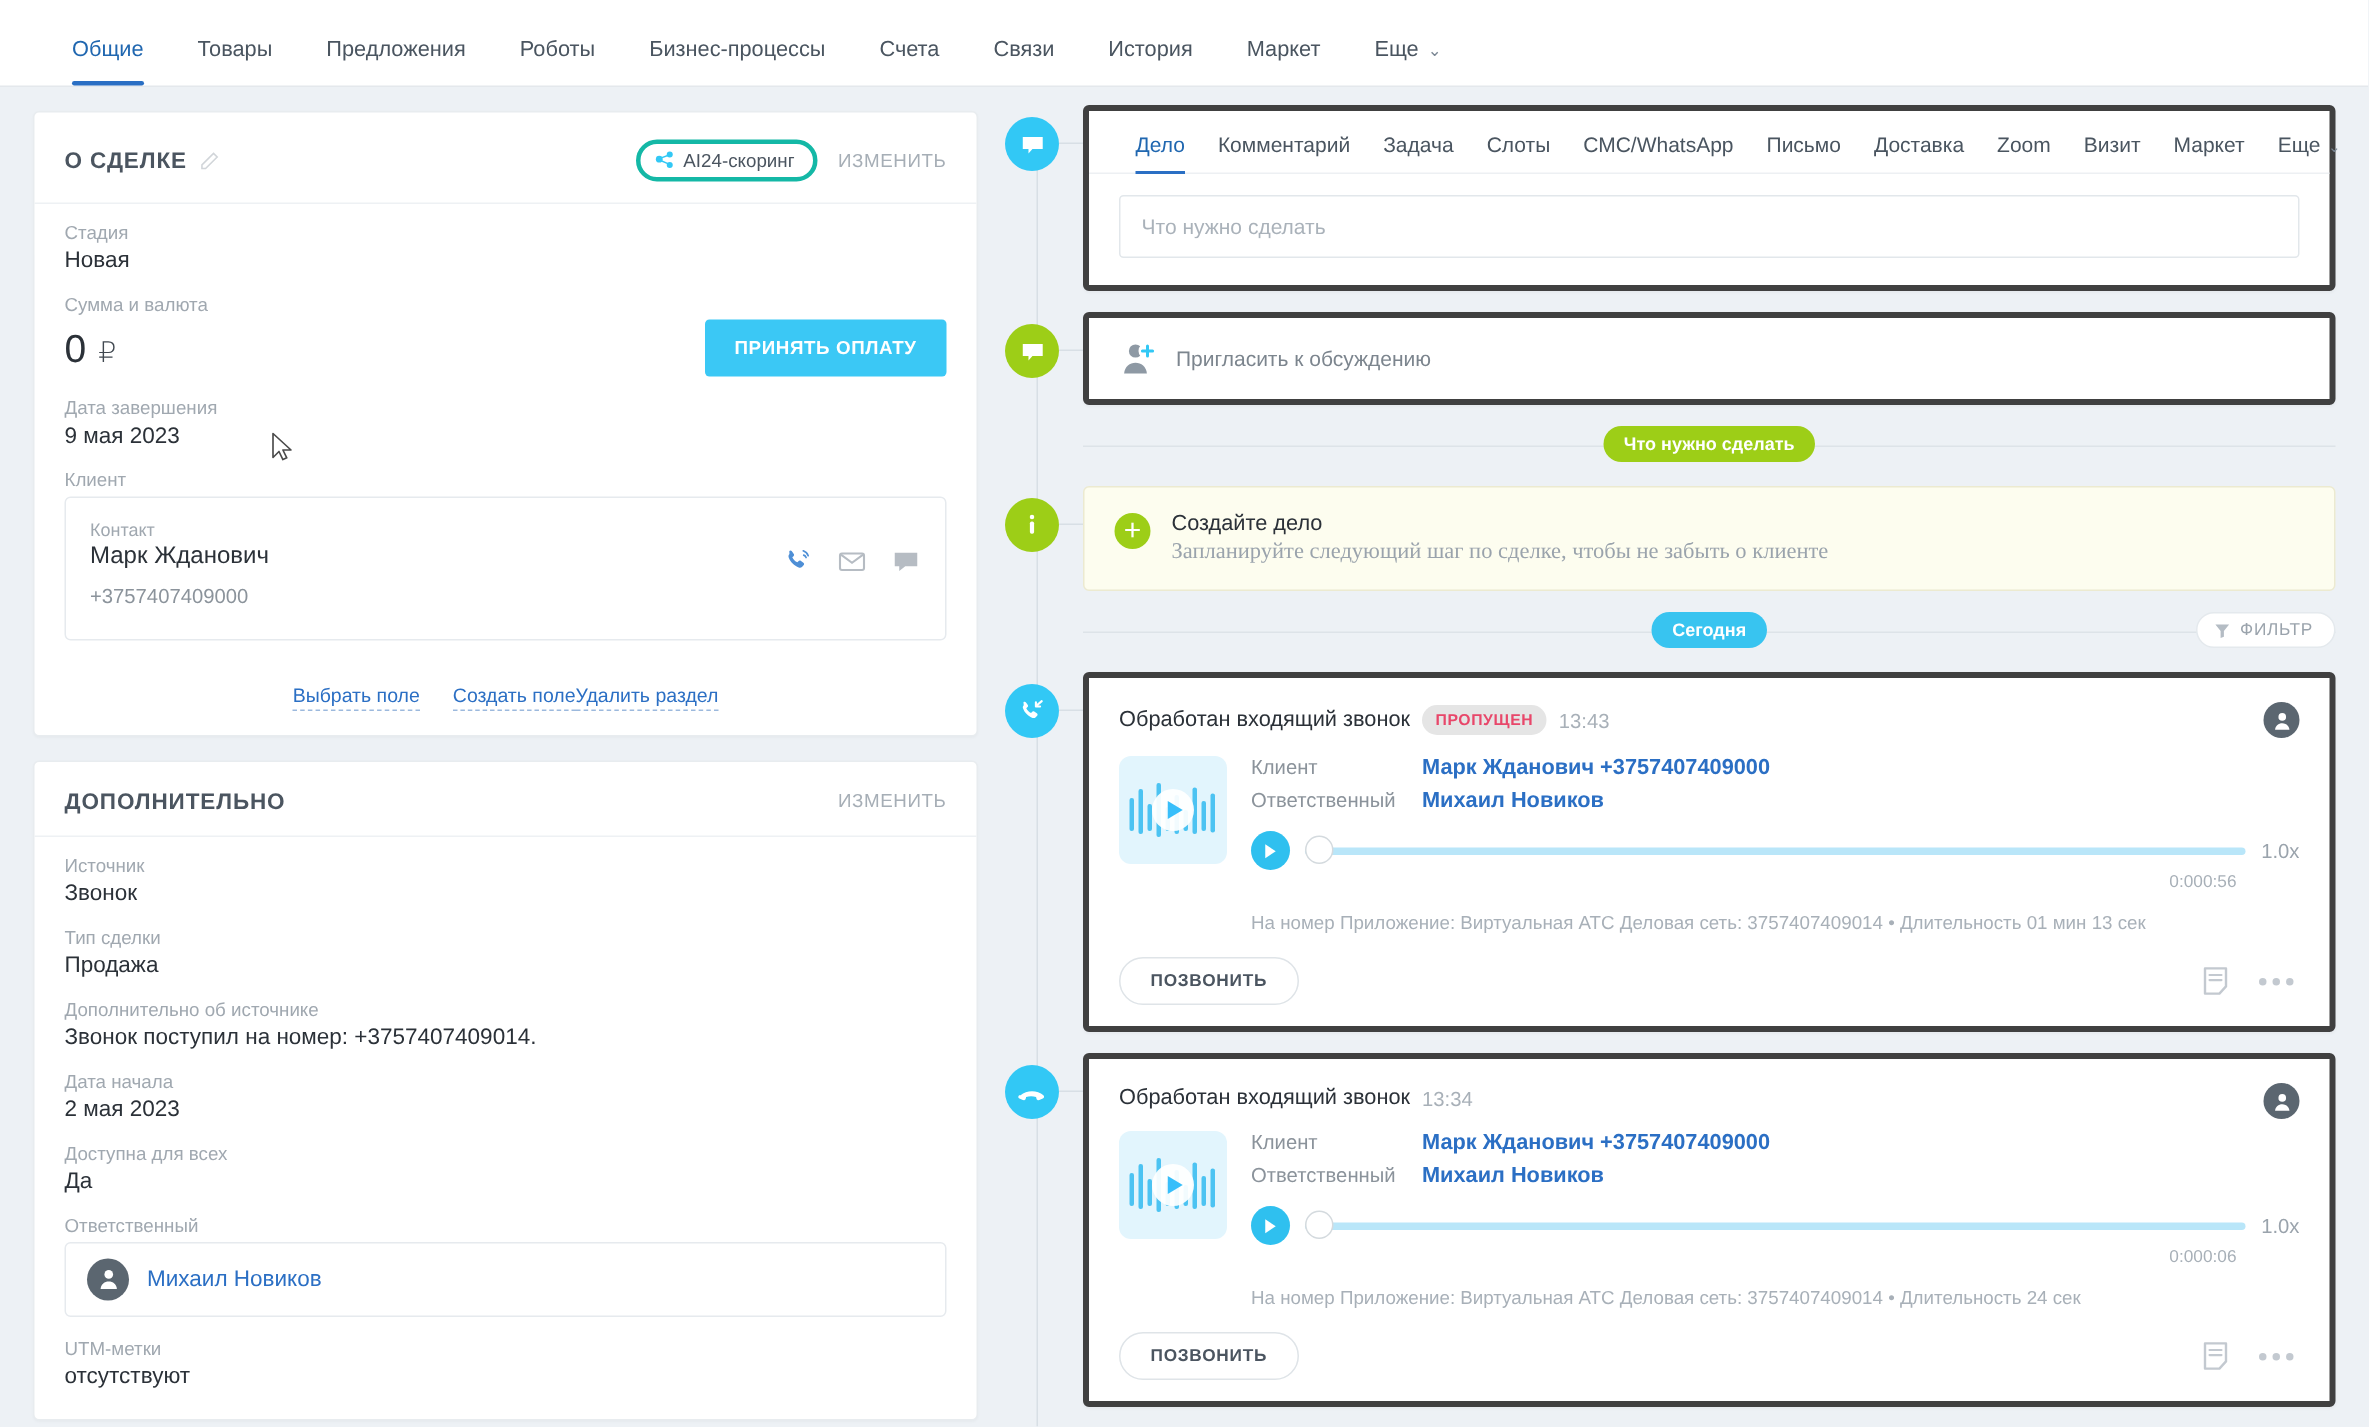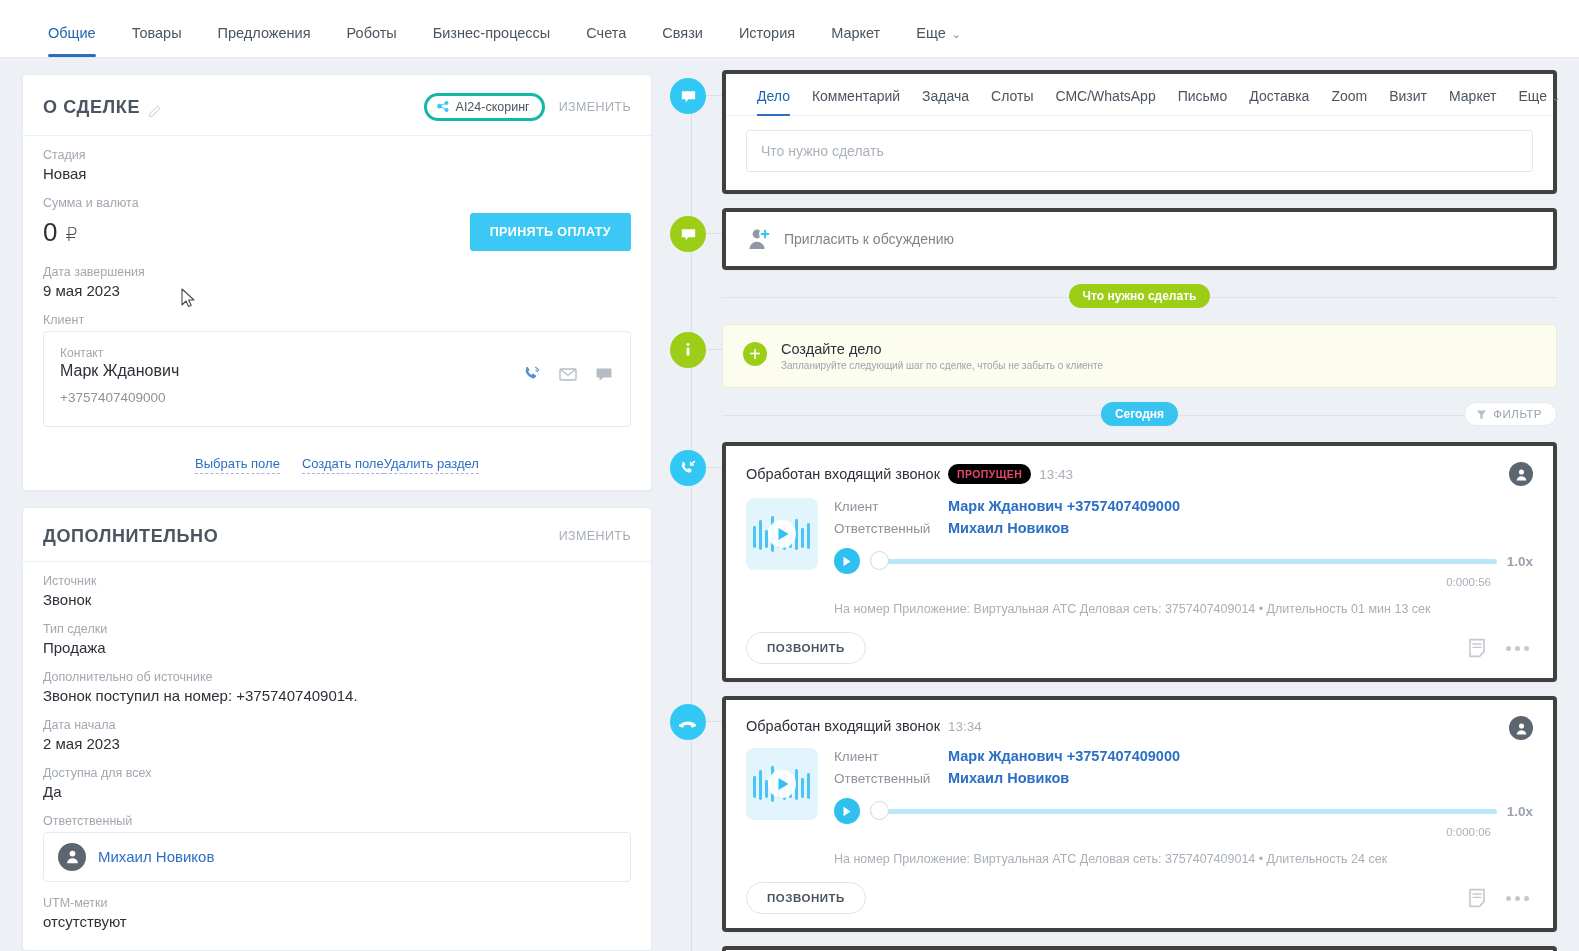--- a/index.html
+++ b/index.html
@@ -42,23 +42,23 @@
     background: #fff; border: 1px solid #e8ecef;
     border-radius: 4px; box-shadow: 0 1px 2px rgba(0,0,0,.03);
     margin-bottom: 16px;
   }
   .card-head {
     display: flex; align-items: center; justify-content: space-between;
     padding: 18px 20px 14px 20px;
     border-bottom: 1px solid #eef1f4;
   }
   .card-title {
-    font-size: 18px; letter-spacing: .6px; color: #4b5560;
+    font-size: 15px; letter-spacing: .6px; color: #4b5560;
     font-weight: 700; text-transform: uppercase;
-    display: flex; align-items: flex-end; gap: 8px;
+    display: flex; align-items: center; gap: 8px;
   }
   .pencil-icon { display:inline-block; width: 13px; height: 13px; opacity:.45; }
   .head-right { display: flex; align-items: center; gap: 14px; }
   .ai-badge {
     display: flex; align-items: center; gap: 6px;
     border: 3px solid #14b8a6; border-radius: 14px;
     padding: 4px 12px 4px 9px; font-size: 12.5px; color: #4b5560;
     cursor: pointer; background:#fff;
   }
   .ai-dot-icon { width: 14px; height: 14px; }
@@ -188,28 +188,28 @@
     background: #fdfdef; border: 1px solid #ecead0; border-radius: 4px;
     padding: 16px 20px; display:flex; gap: 14px; align-items:flex-start;
   }
   .plus-circle {
     width: 24px; height: 24px; border-radius: 50%; background:#9dce17;
     color:#fff; display:flex; align-items:center; justify-content:center;
     font-size: 20px; line-height:1; flex:0 0 auto; margin-top:1px;
     font-weight: 300;
   }
   .notice-title { font-size: 14.5px; color: #2b3138; margin-bottom: 3px; }
-  .notice-sub { font-size: 10px; color: #9aa3ac; }
+  .notice-sub { font-size: 15px; color: #9aa3ac; font-family: Liberation Serif, serif; }
 
   
   .call-card { padding: 18px 20px 14px 20px; position:relative; }
   .call-head { display:flex; align-items:center; gap: 8px; }
   .call-title { font-size: 14.5px; color: #2b3138; }
   .badge-missed {
-    background:#000000; color:#e8476a; font-size:10.5px; font-weight:700;
+    background:#e5e5e5; color:#e8476a; font-size:10.5px; font-weight:700;
     padding: 4px 9px; border-radius: 10px; letter-spacing:.4px; text-transform: uppercase;
   }
   .call-time { font-size: 13.5px; color:#a8b0b8; }
   .call-avatar {
     position: absolute; right: 20px; top: 16px;
     width: 24px; height: 24px; border-radius: 50%; background:#5b6670;
     display:flex; align-items:center; justify-content:center;
   }
   .call-body { display:flex; gap: 16px; margin-top: 14px; }
   .wave-thumb {
@@ -229,21 +229,21 @@
     display:flex; align-items:center; justify-content:center; flex:0 0 auto;
     cursor: pointer;
   }
   .track-wrap { flex: 1; position: relative; height: 26px; display:flex; align-items:center; }
   .track { height: 5px; background:#b9e6f9; border-radius: 3px; width:100%; }
   .knob {
     position:absolute; left: 0px; top: 3px;
     width: 19px; height: 19px; border-radius: 50%;
     background:#fff; border:1px solid #d4dade; cursor:grab;
   }
-  .speed { font-size: 13.5px; color:#9aa3ac; flex:0 0 auto;font-weight:bold; }
+  .speed { font-size: 13.5px; color:#9aa3ac; flex:0 0 auto; }
   .times { display:flex; justify-content: flex-end; margin-top: 2px; padding-left: 36px; padding-right: 42px; }
   .time-small { font-size: 11.5px; color:#a8b0b8; }
   .call-footnote { font-size: 12.5px; color:#a8b0b8; margin-top: 14px; padding-left: 88px; }
   .call-actions {
     display:flex; align-items:center; justify-content: space-between; margin-top: 16px;
   }
   .btn-call {
     border:1px solid #dfe4e8; background:#fff; border-radius: 16px;
     padding: 9px 20px; font-size: 11.5px; color:#4b5560; font-weight:700;
     letter-spacing:.5px; cursor:pointer; text-transform: uppercase;

